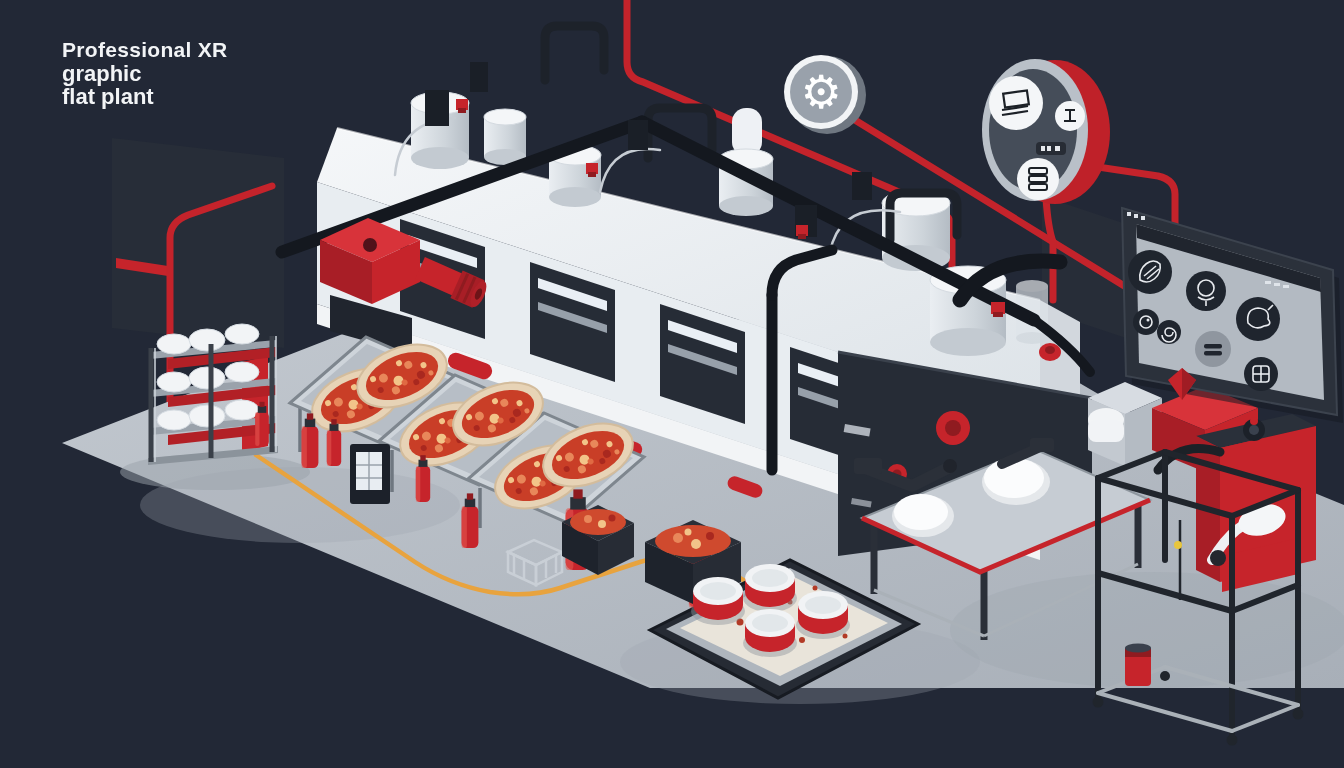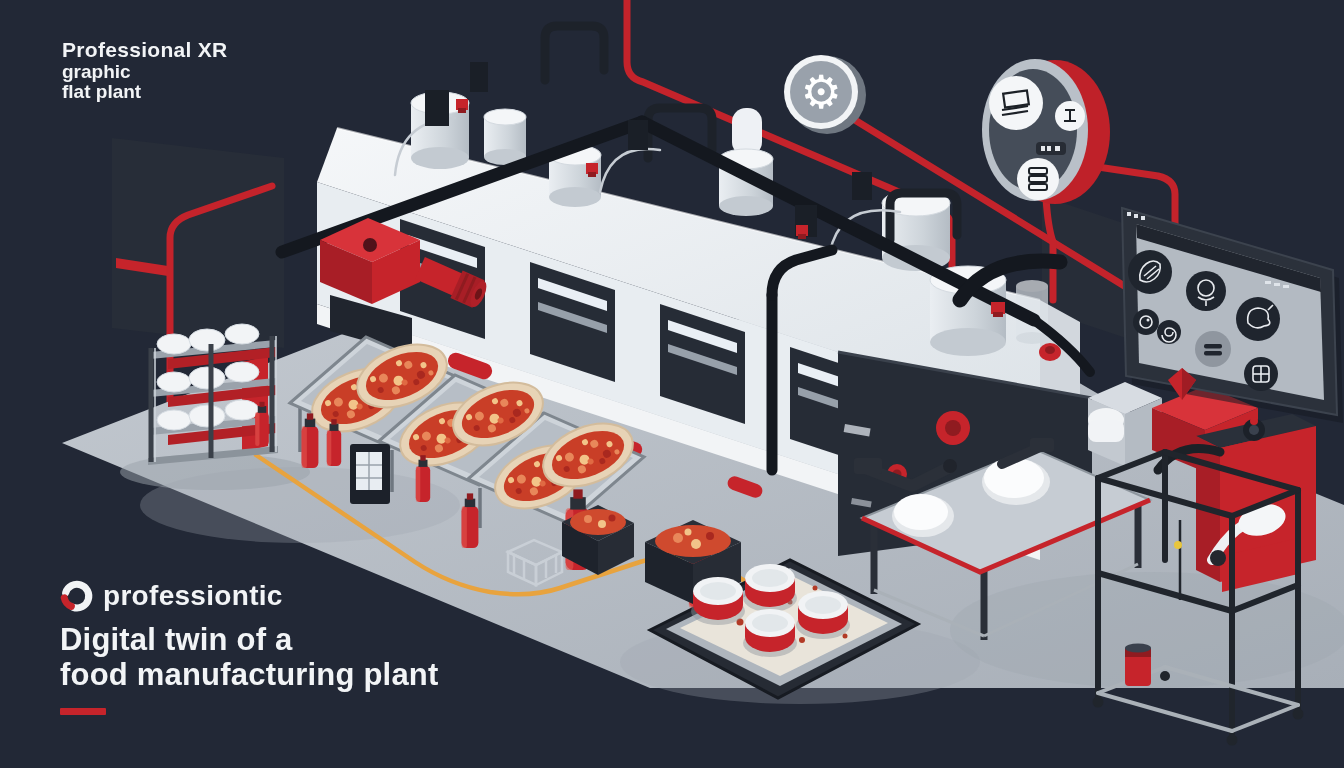--- a/index.html
+++ b/index.html
@@ -2,21 +2,21 @@
 <html style="--background: #222836; --floor: #b7bec6; --accent_red: #c6242b; --accent_orange: #e8a33e; --machine_white: #eef1f5; --panel_dark: #272d37; --steel_gray: #9aa2ab; --screen_gray: #b3bac2; --text_white: #f2f4f6;"><head>
 <meta charset="utf-8">
 <style>
   html,body{margin:0;padding:0;background:#111;}
   .stage{position:relative;width:1344px;height:768px;overflow:hidden;
          background:var(--background,#222836);
          font-family:"Liberation Sans",sans-serif;}
   svg.scene{position:absolute;left:0;top:0;}
   .watermark{position:absolute;left:62px;top:38px;color:var(--text_white,#f2f4f6);}
   .wm1{font-size:21px;font-weight:bold;letter-spacing:.3px;line-height:1.15;}
-  .wm2{font-size:19px;font-weight:bold;line-height:1.05;}
+  .wm2{font-size:22px;font-weight:bold;line-height:1.05;}
   .branding{position:absolute;left:60px;top:577px;color:var(--text_white,#f2f4f6);}
   .logo-row{display:flex;align-items:center;gap:9px;height:38px;}
   .logo-text{font-size:28px;font-weight:bold;letter-spacing:.3px;}
   .headline{margin-top:8px;font-size:31px;font-weight:bold;line-height:1.12;letter-spacing:.2px;}
   .accent-bar{width:46px;height:7px;background:var(--accent_red,#c6242b);margin-top:16px;border-radius:1px;}
 </style>
 </head>
 <body>
 
 <div class="stage">
@@ -570,27 +570,13 @@
         </g>
   </g>
 </svg>
 
 <div class="watermark">
   <div class="wm1">Professional XR</div>
   <div class="wm2">graphic</div>
   <div class="wm2">flat plant</div>
 </div>
 
-<div class="branding">
-  <div class="logo-row">
-    <svg width="34" height="34" viewBox="-18 -18 36 36">
-      <path d="M-4,12 A12.5,12.5 0 1 0 -12,-3.5" fill="none" stroke="#f2f4f6" stroke-width="7.5" stroke-linecap="round"></path>
-      <path d="M-13.5,2 A12.5,12.5 0 0 0 -6,11" fill="none" stroke="#c6242b" stroke-width="7.5" stroke-linecap="round"></path>
-    </svg>
-    <span class="logo-text">professiontic</span>
-  </div>
-  <div class="headline">
-    <div>Digital twin of a</div>
-    <div>food manufacturing plant</div>
-  </div>
-  <div class="accent-bar"></div>
 </div>
-</div>
 
 </body></html>

